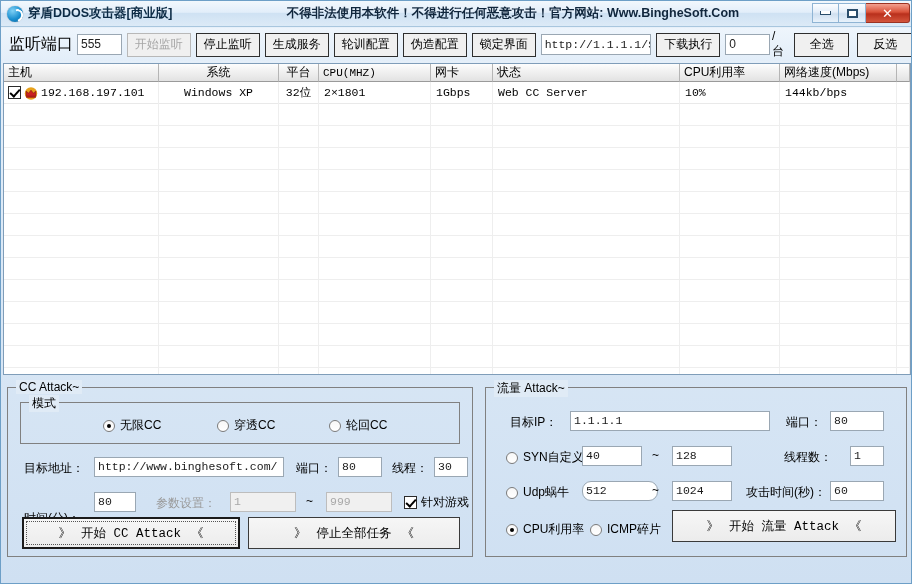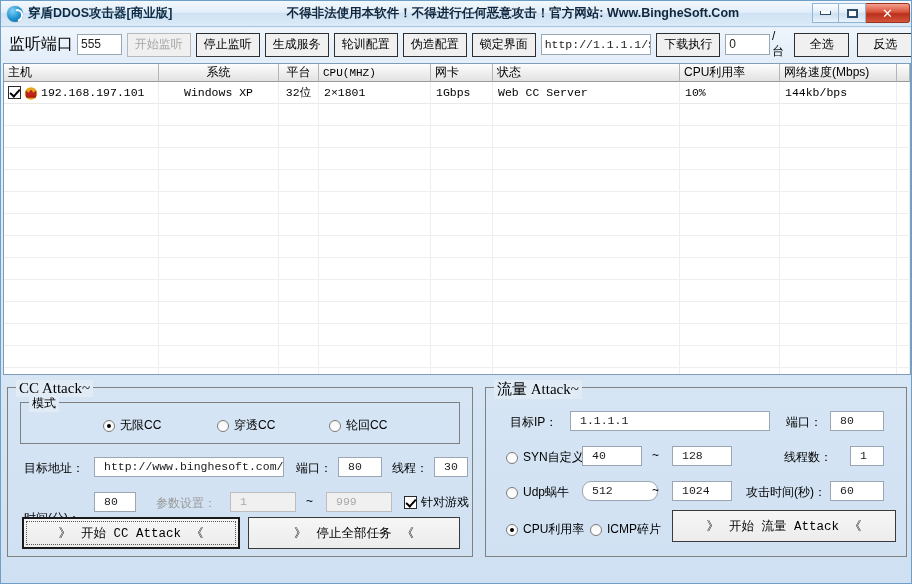--- a/index.html
+++ b/index.html
@@ -130,31 +130,31 @@
 
   
   .grp {
     position: absolute;
     border: 1px solid #808080;
     background: transparent;
   }
   .grp > .cap {
     position: absolute; top: -8px; left: 8px;
     background: #e0ebf6; padding: 0 3px;
-    font-family: Liberation Serif, serif;
-    font-size: 15px; color: #000; white-space: nowrap;
+    font-family: Liberation Sans, sans-serif;
+    font-size: 12px; color: #000; white-space: nowrap;
   }
   .grp > .cap.cn { font-family: "Liberation Sans", sans-serif; font-size: 12px; }
 
   .lbl { position: absolute; font-size: 12px; color: #000; white-space: nowrap; }
   .lbl.dim { color: #9a9a9a; }
   .fld {
     position: absolute; border: 1px solid #9aa7b3; background: #fff; height: 20px;
     font-family: "Liberation Mono","DejaVu Sans Mono",monospace;
-    font-size: 11.5px; color: #1a1a1a; padding: 0 9px; line-height: 18px;
+    font-size: 11.5px; color: #1a1a1a; padding: 0 3px; line-height: 18px;
     overflow: hidden; white-space: nowrap;
   }
   .fld.off { background: #f0f0f0; color: #a8a8a8; border-color: #bdbdbd; }
 
   .radio { position: absolute; display: flex; align-items: center; gap: 5px; white-space: nowrap; font-size: 12px; }
   .rdot {
     width: 12px; height: 12px; border-radius: 50%;
     border: 1px solid #7b7b7b; background: linear-gradient(to bottom,#f7f7f7,#ffffff);
     position: relative; flex: none;
   }

